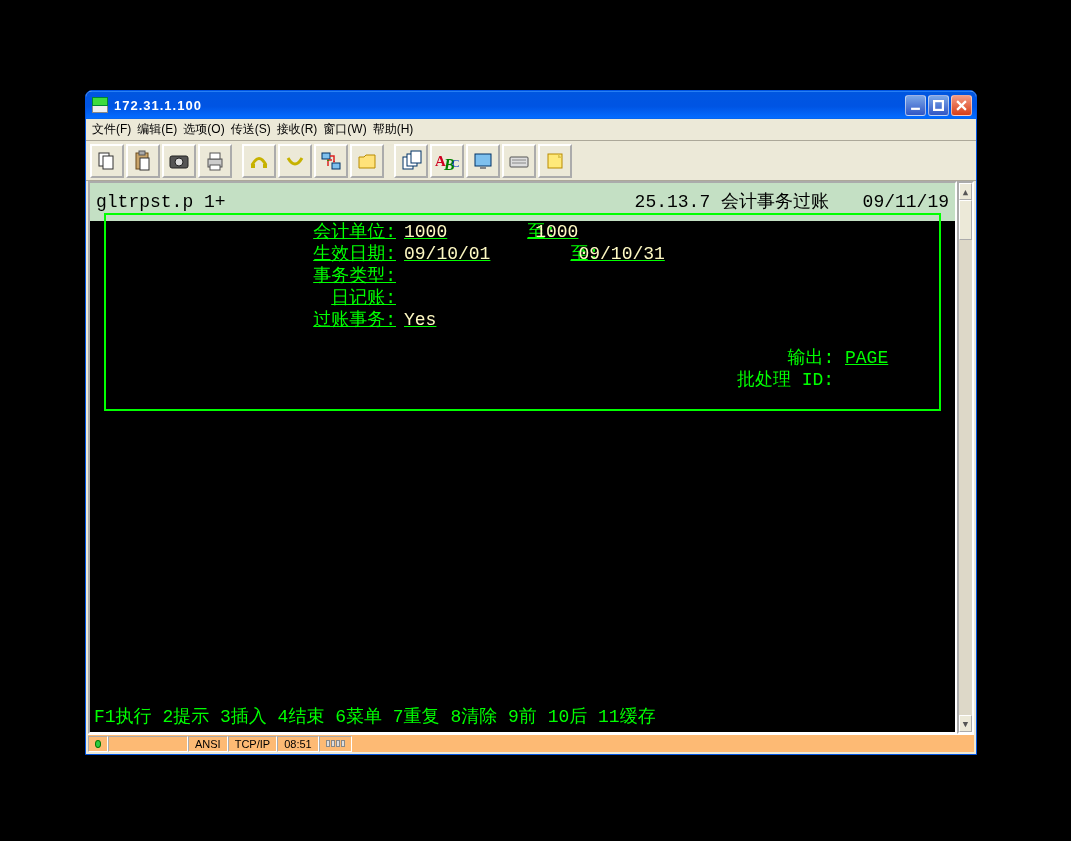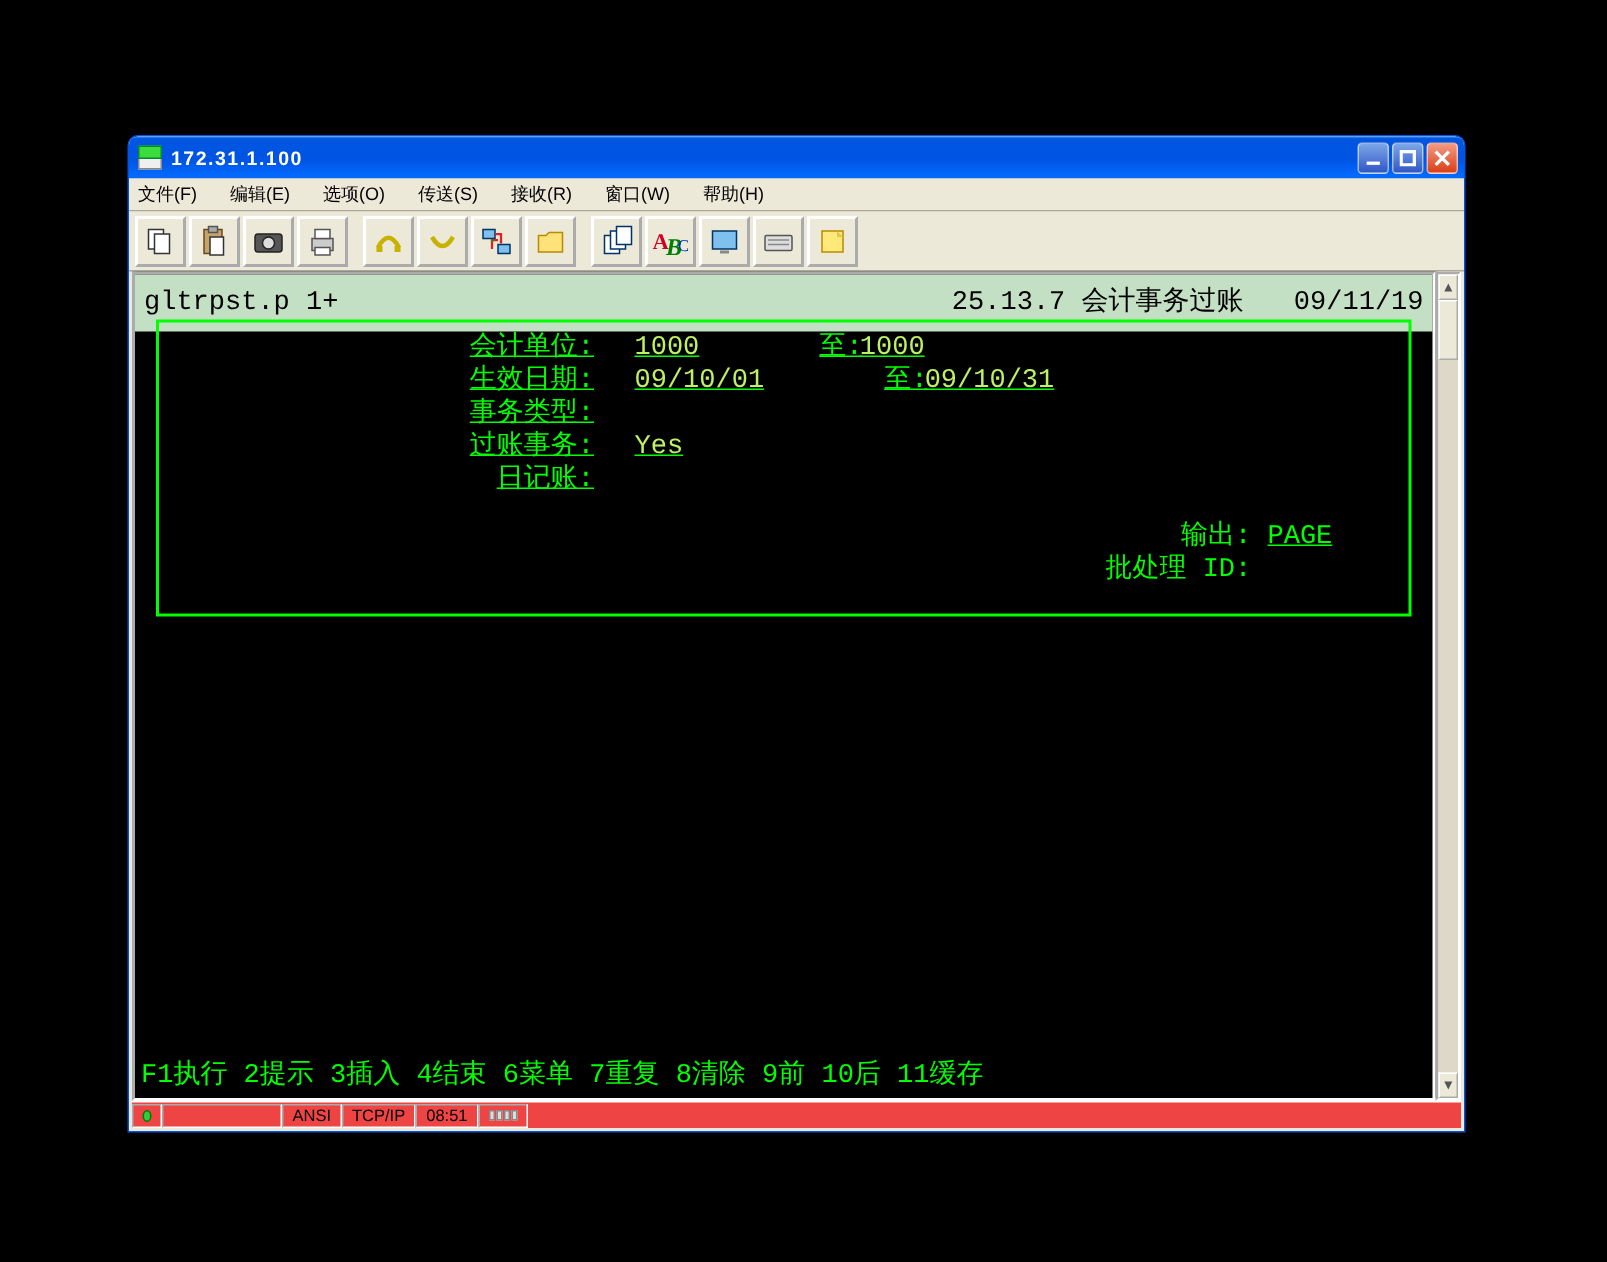--- a/index.html
+++ b/index.html
@@ -56,21 +56,21 @@
 
   
   .menubar {
     height: 22px;
     background: #ece9d8;
     border-bottom: 1px solid #aca899;
     display: flex; align-items: center;
     padding: 0 6px;
     font-size: 12px;
     font-family: "SimSun","NSimSun",sans-serif;
-    gap: 22px;
+    gap: 6px;
     color: #000;
   }
 
   
   .toolbar {
     height: 40px;
     background: #ece9d8;
     border-bottom: 1px solid #aca899;
     display:flex; align-items:center;
     padding: 2px 4px;
@@ -137,39 +137,39 @@
   
   .form-box {
     position:absolute;
     left: 14px; right: 14px; top: 30px;
     height: 198px;
     border: 2px solid #00ff00;
     padding: 6px 10px;
   }
   .form-row { display:flex; height:22px;text-decoration:underline; }
   .lbl { width: 280px; text-align:right; color:#00ff00; }
-  .val { padding-left: 8px; color:#bef264;margin-left:19px; }
+  .val { padding-left: 8px; color:#fef9c3; }
   .to-lbl { width:60px; text-align:right; padding-left:80px; }
   .out-row { display:flex; justify-content:flex-end; height:22px; padding-right:4px; }
   .out-lbl { color:#00ff00; }
   .out-val { color:#00ff00; text-decoration: underline; min-width:80px; display:inline-block; }
 
   .fn-keys {
     position:absolute;
     left:4px; bottom:4px;
     color:#00ff00;
     font-size:18px;
   }
 
   
   .statusbar {
     position:absolute;
     left:2px; right:2px; bottom:2px;
     height:18px;
-    background:#ef4444;
+    background:#fdba74;
     border-top:1px solid #fff;
     display:flex; align-items:center;
     font-size:11px;
     font-family: Tahoma, sans-serif;
     gap:0;
   }
   .status-cell {
     border:1px inset #fff;
     height:16px;
     padding: 0 6px;
@@ -328,26 +328,26 @@
           <div class="lbl">生效日期:</div>
           <div class="val">09/10/01</div>
           <div class="to-lbl">至:</div>
           <div class="val">09/10/31</div>
         </div>
         <div class="form-row">
           <div class="lbl">事务类型:</div>
           <div class="val"></div>
         </div>
         <div class="form-row">
+          <div class="lbl">日记账:</div>
+          <div class="val"></div>
+        </div>
+        <div class="form-row">
           <div class="lbl">过账事务:</div>
           <div class="val">Yes</div>
-        </div>
-        <div class="form-row">
-          <div class="lbl">日记账:</div>
-          <div class="val"></div>
         </div>
         <div style="height:16px"></div>
         <div class="out-row">
           <span class="out-lbl">输出:</span>
           <span>&nbsp;</span>
           <span class="out-val">PAGE</span>
         </div>
         <div class="out-row">
           <span class="out-lbl">批处理 ID:</span>
           <span>&nbsp;</span>

